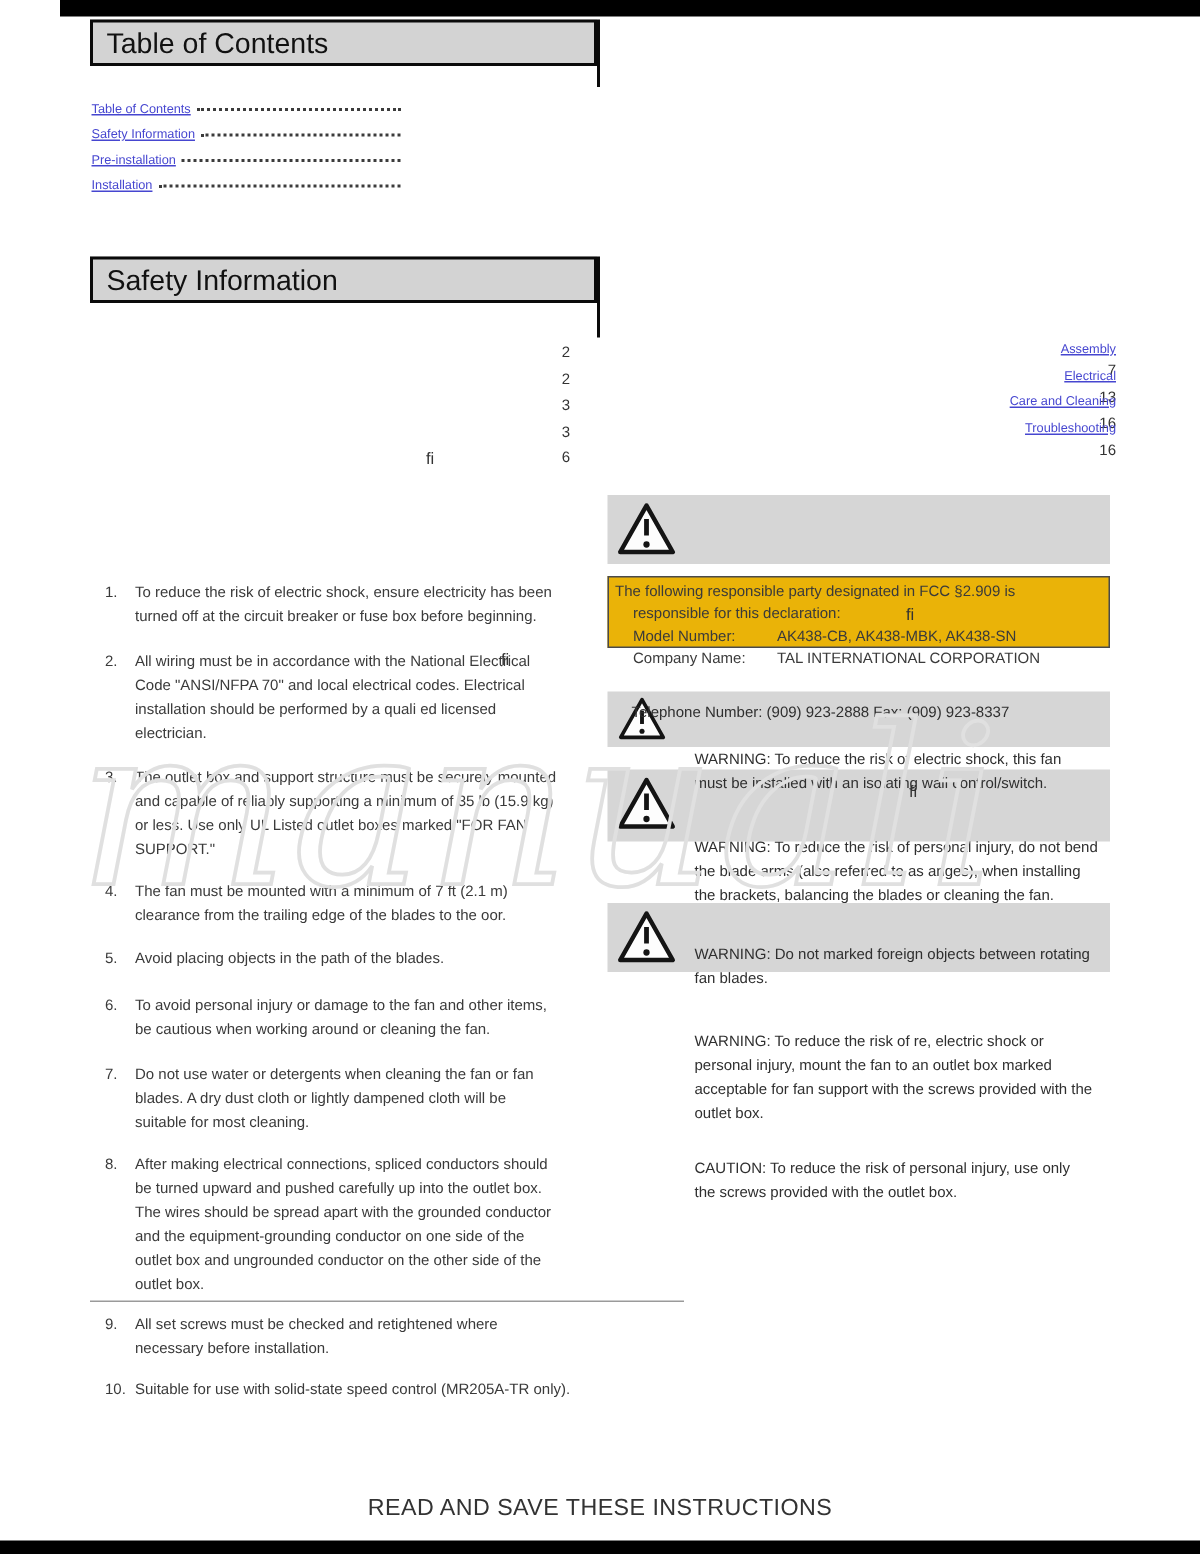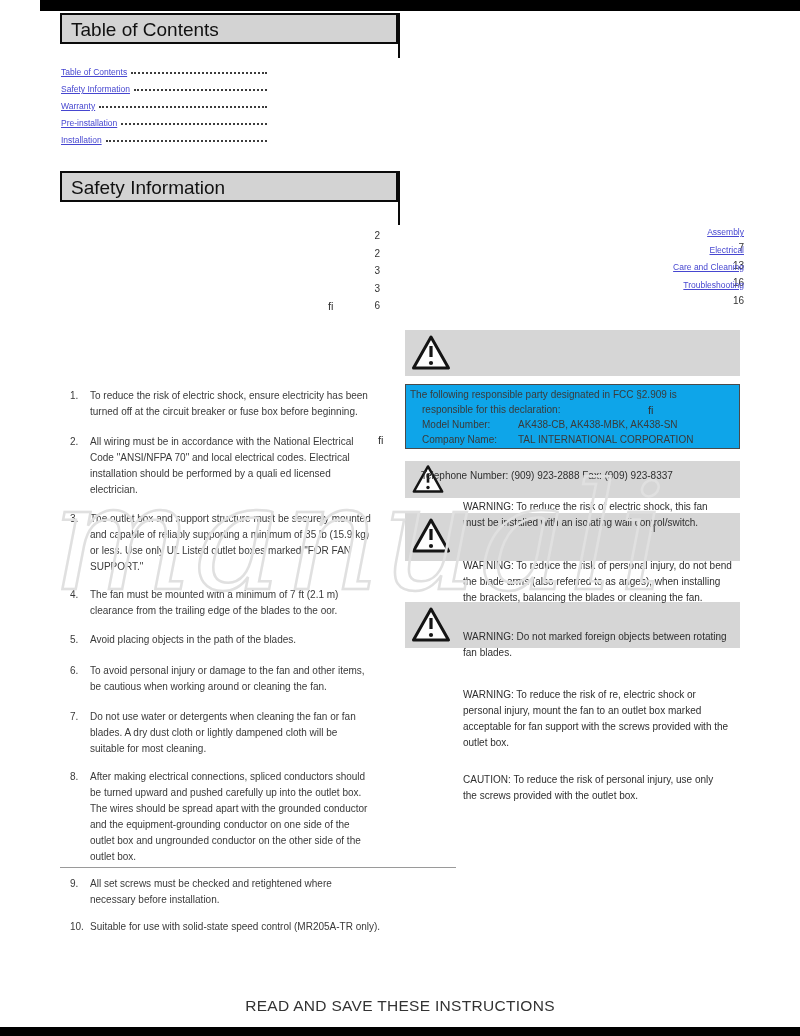--- a/index.html
+++ b/index.html
@@ -20,31 +20,31 @@
   .leader{flex:1;border-bottom:2px dotted #3c3c3c;margin:0 2px 3px 4px;height:0;}
 
   .pages-col{position:absolute;left:362px;top:227px;width:18px;text-align:right;
         font-size:10px;color:#333;}
   .pages-col div{height:17.5px;line-height:17.5px;}
 
   .toc-col-right{position:absolute;left:430px;top:227px;width:314px;}
   .toc-row2{display:flex;align-items:flex-end;height:17.5px;flex-direction:column;}
   .toc-page{font-size:10px;color:#333;min-width:14px;text-align:right;}
 
-  .fi{position:absolute;font-size:11px;color:#333;z-index:3;margin-left:44px;}
+  .fi{position:absolute;font-size:11px;color:#333;z-index:3;}
 
   .s-item{position:absolute;left:70px;width:316px;display:flex;font-size:10px;line-height:16px;}
   .s-num{width:20px;flex:none;}
   .s-text{white-space:pre-line;flex:1;}
 
   .graybox{position:absolute;left:405px;width:335px;background:#d6d6d6;z-index:1;}
   .tri{position:absolute;left:6px;top:4px;}
 
-  .fccbox{position:absolute;left:405px;top:384px;width:335px;height:65px;border:1px solid #4a4a4a;
-        box-sizing:border-box;background:#0ea5e9;font-size:10px;line-height:15px;padding:2px 4px;z-index:2;}
+  .fccbox{position:absolute;left:405px;top:384px;width:335px;height:48px;border:1px solid #4a4a4a;
+        box-sizing:border-box;background:#eab308;font-size:10px;line-height:15px;padding:2px 4px;z-index:2;}
   .fcc-ind{margin-left:12px;}
   .fcc-label{display:inline-block;width:96px;}
 
   .rtext{position:absolute;font-size:10px;line-height:16px;white-space:pre-line;z-index:3;color:#2f2f2f;}
   .addr{position:absolute;left:421px;top:449px;font-size:10px;z-index:3;color:#2f2f2f;}
   .phone{position:absolute;left:421px;top:470px;font-size:10px;z-index:3;color:#2f2f2f;}
 
   .divider{position:absolute;left:60px;top:867px;width:396px;height:1px;background:#9a9a9a;}
 
   .watermark{position:absolute;left:52px;top:452px;width:720px;z-index:6;pointer-events:none;
@@ -65,24 +65,20 @@
   <div class="sec-header" style="top:13px">Table of Contents</div>
   <div class="endcap" style="left:398px;top:13px;height:45px"></div>
 
   <div class="toc-col">
     <div class="toc-row">
       <a class="toc-link">Table of Contents</a>
       <span class="leader"></span>
     </div>
     <div class="toc-row">
       <a class="toc-link">Safety Information</a>
-      <span class="leader"></span>
-    </div>
-    <div class="toc-row">
-      <a class="toc-link">Warranty</a>
       <span class="leader"></span>
     </div>
     <div class="toc-row">
       <a class="toc-link">Pre-installation</a>
       <span class="leader"></span>
     </div>
     <div class="toc-row">
       <a class="toc-link">Installation</a>
       <span class="leader"></span>
     </div>

